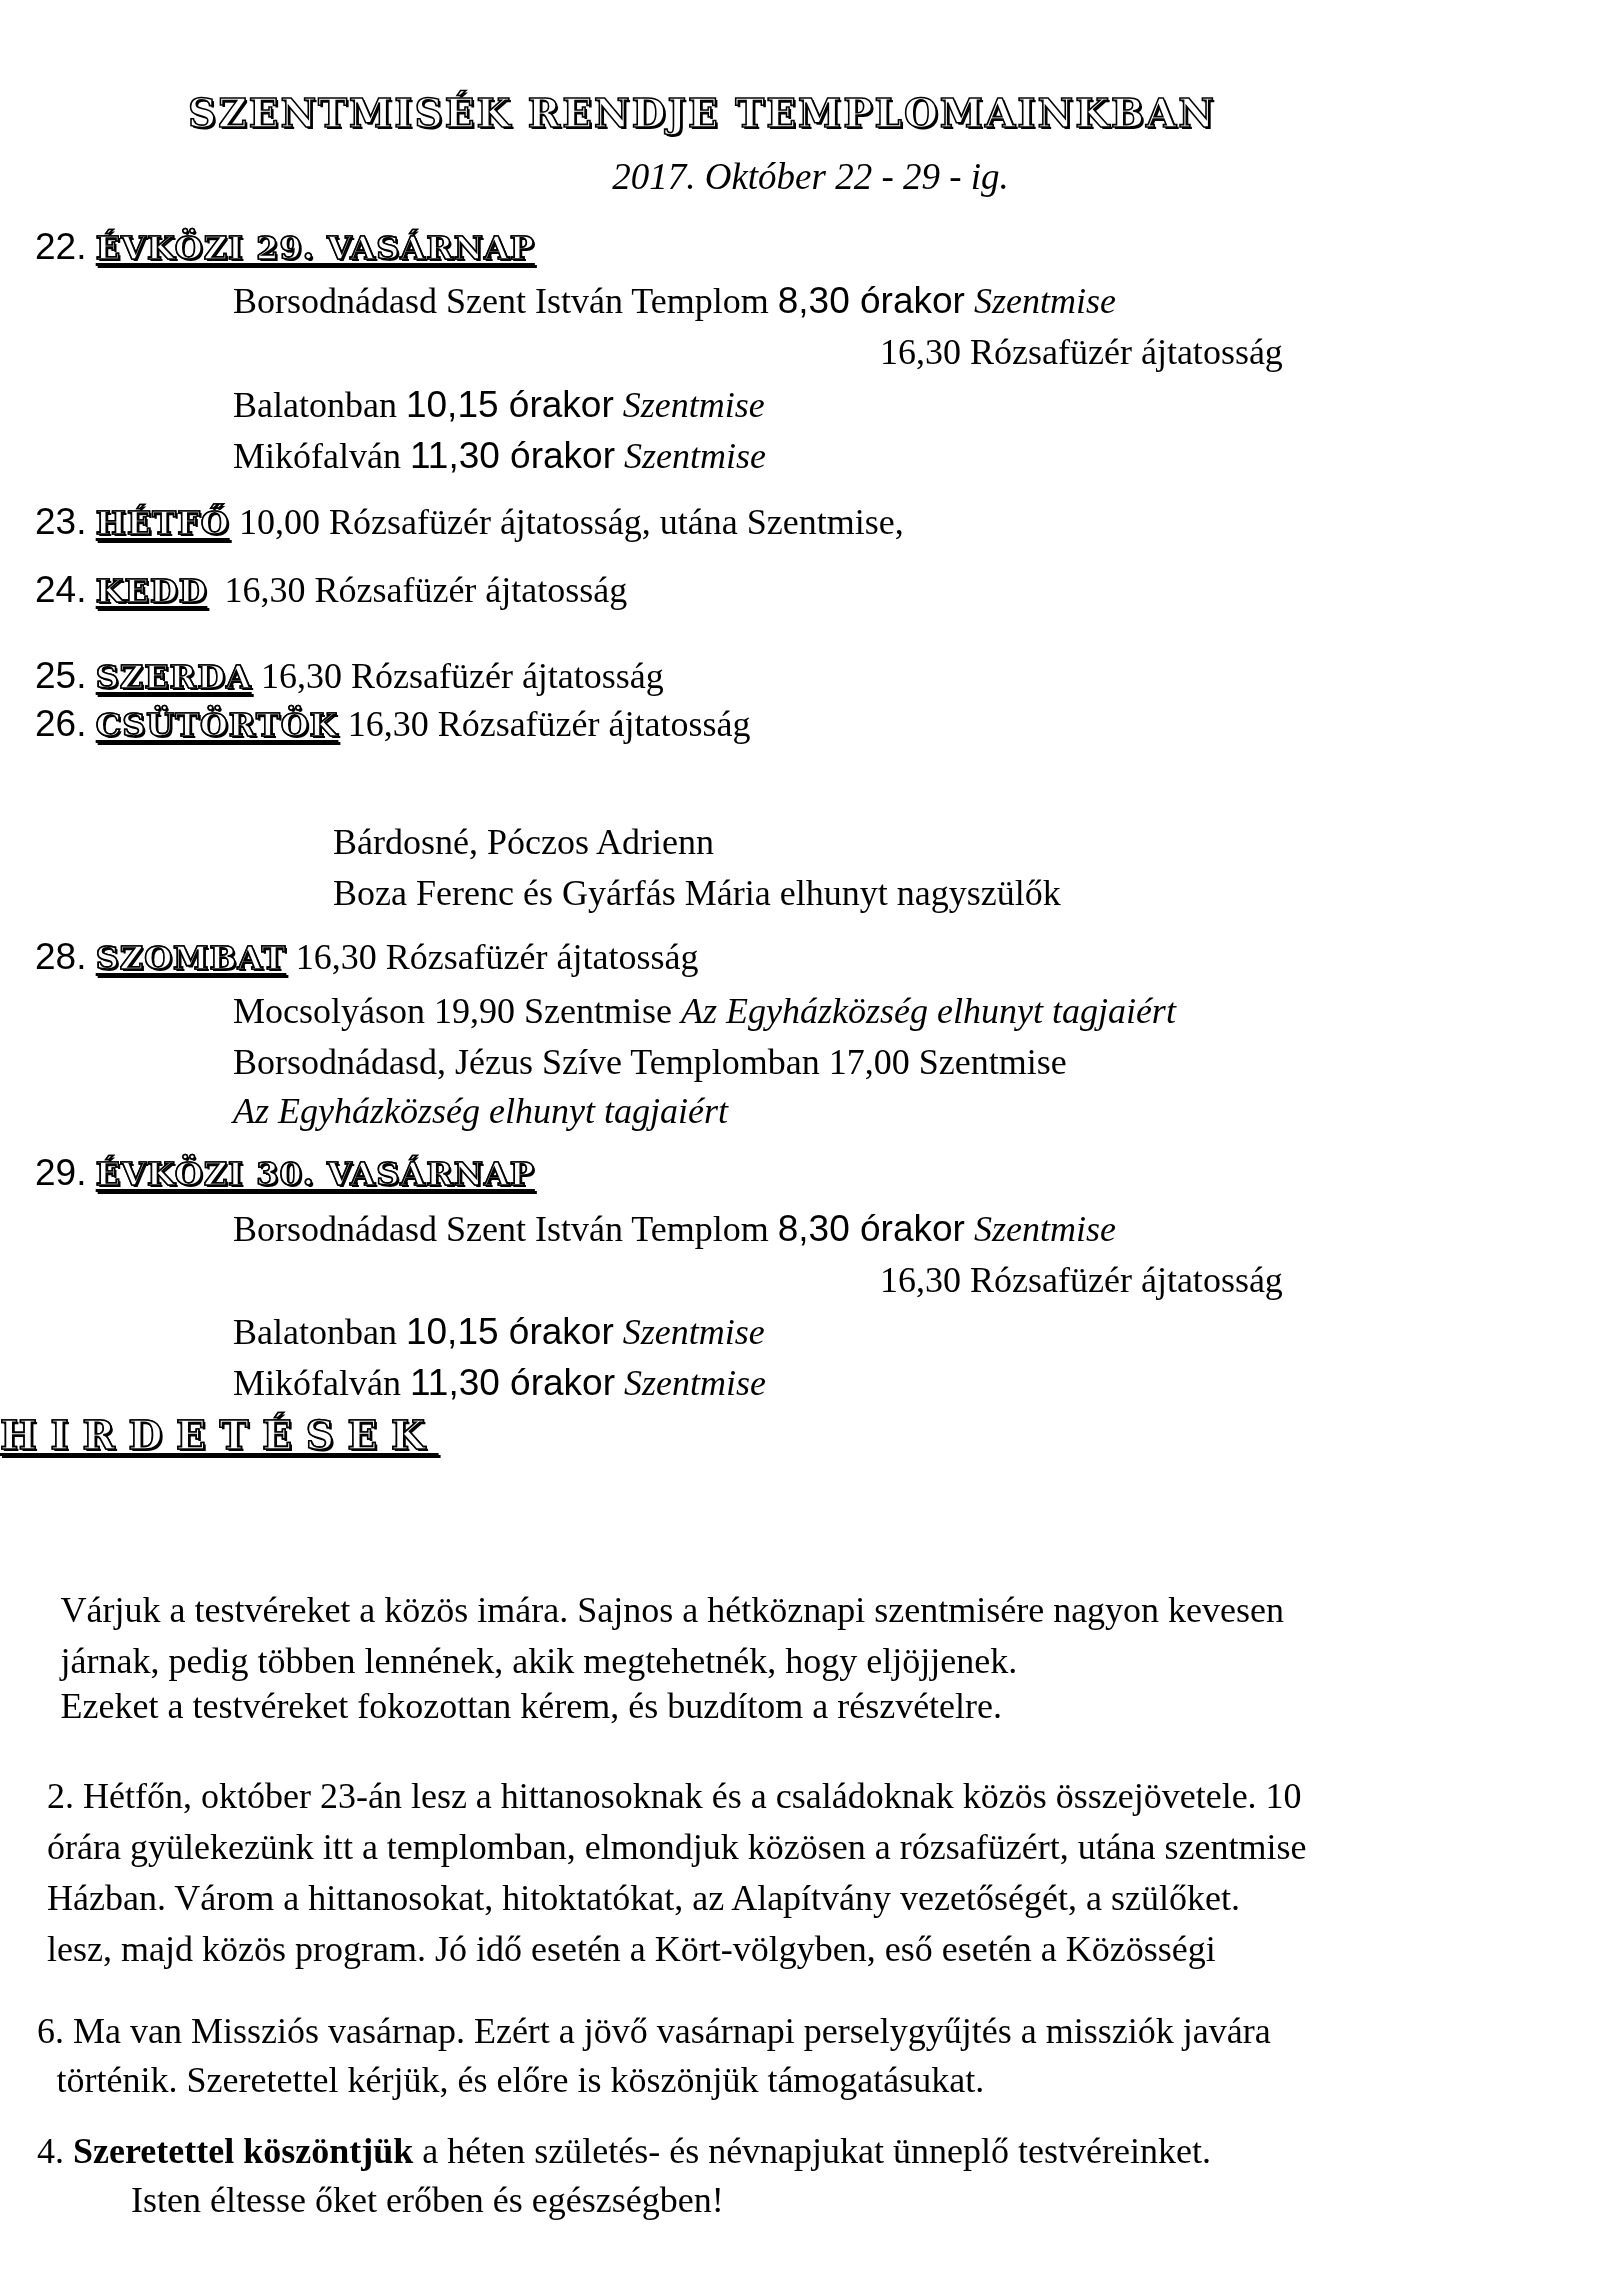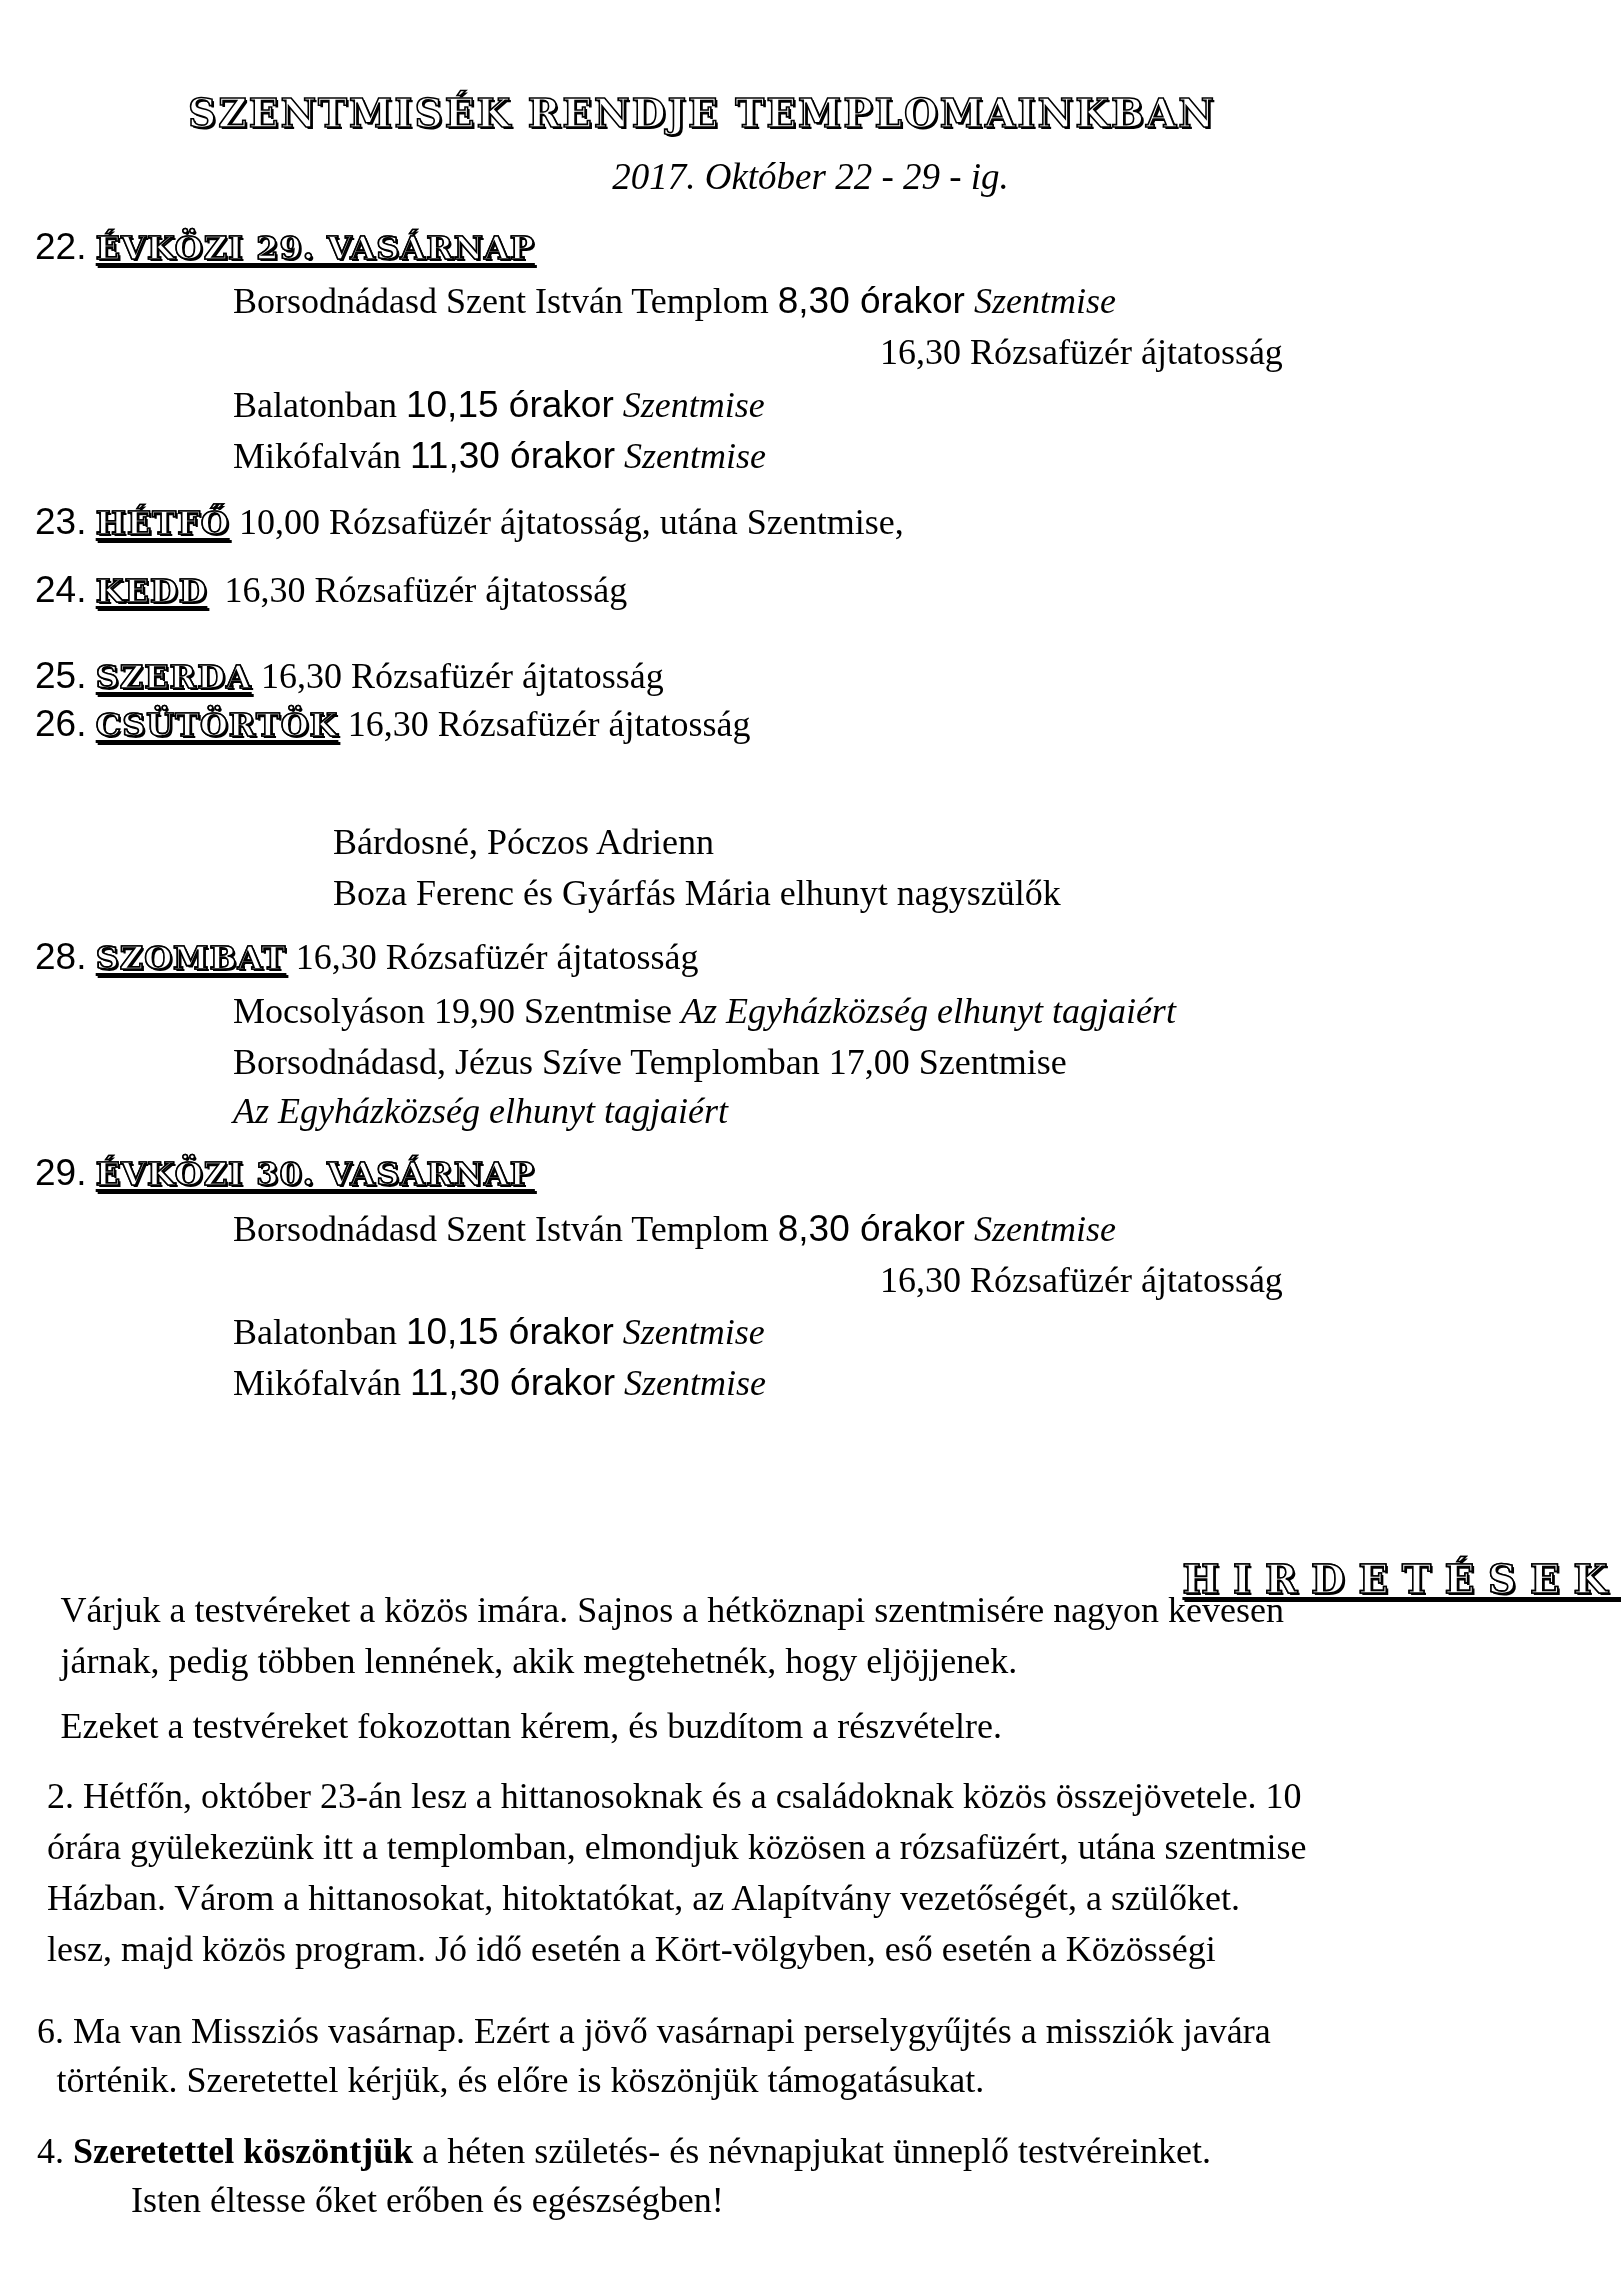--- a/index.html
+++ b/index.html
@@ -24,21 +24,21 @@
   #subtitle { left: 0; width: 1621px; top: 155px; text-align: center; font-size: 37px; font-style: italic; }
 
   .day { font-size: 37px; }
   .day .num { font-family: "Liberation Sans", "DejaVu Sans", sans-serif; font-size: 37px; }
   .day .dname { font-size: 32px; }
   .line { font-size: 36px; }
   .time-sans { font-family: "Liberation Sans", "DejaVu Sans", sans-serif; font-size: 37px; }
   .it { font-style: italic; }
   .b { font-weight: bold; }
 
-  #ads-title { left: 0; width: 1621px; top: 1556px; text-align: right; font-size: 39px; letter-spacing: 13.7px; }
+  #ads-title { left: 0; width: 1621px; top: 1412px; text-align: left; font-size: 39px; letter-spacing: 13.7px; }
   .ad { font-size: 36px; line-height: 45px; }
 </style>
 </head>
 <body>
 
 <div class="page">
 
   <div id="title" class="abs deco">Szentmisék rendje templomainkban</div>
   <div id="subtitle" class="abs serif">2017. Október 22 - 29 - ig.</div>
 
@@ -121,21 +121,21 @@
     <span>Mikófalván</span>
     <span class="time-sans">11,30 órakor</span>
     <span class="it">Szentmise</span>
   </div>
 
   <div id="ads-title" class="abs deco">Hirdetések</div>
 
   <div class="abs ad serif" style="left:37px; top:1555px;">
     <div style="padding-left:23.5px;margin-top:33px;">Várjuk a testvéreket a közös imára. Sajnos a hétköznapi szentmisére nagyon kevesen</div>
     <div style="padding-left:23.5px; margin-top:5.9px;">járnak, pedig többen lennének, akik megtehetnék, hogy eljöjjenek.</div>
-    <div style="padding-left:23.5px; margin-top:20px;">Ezeket a testvéreket fokozottan kérem, és buzdítom a részvételre.</div>
+    <div style="padding-left:23.5px; margin-top:0;">Ezeket a testvéreket fokozottan kérem, és buzdítom a részvételre.</div>
   </div>
 
   <div class="abs ad serif" style="left:47px; top:1774px;">
     <div>2. Hétfőn, október 23-án lesz a hittanosoknak és a családoknak közös összejövetele. 10</div>
     <div style="margin-top:5.9px;">órára gyülekezünk itt a templomban, elmondjuk közösen a rózsafüzért, utána szentmise</div>
     <div style="margin-top:5.9px;">Házban. Várom a hittanosokat, hitoktatókat, az Alapítvány vezetőségét, a szülőket.</div>
     <div style="margin-top:5.9px;">lesz, majd közös program. Jó idő esetén a Kört-völgyben, eső esetén a Közösségi</div>
   </div>
 
   <div class="abs ad serif" style="left:37px; top:2009px;">

